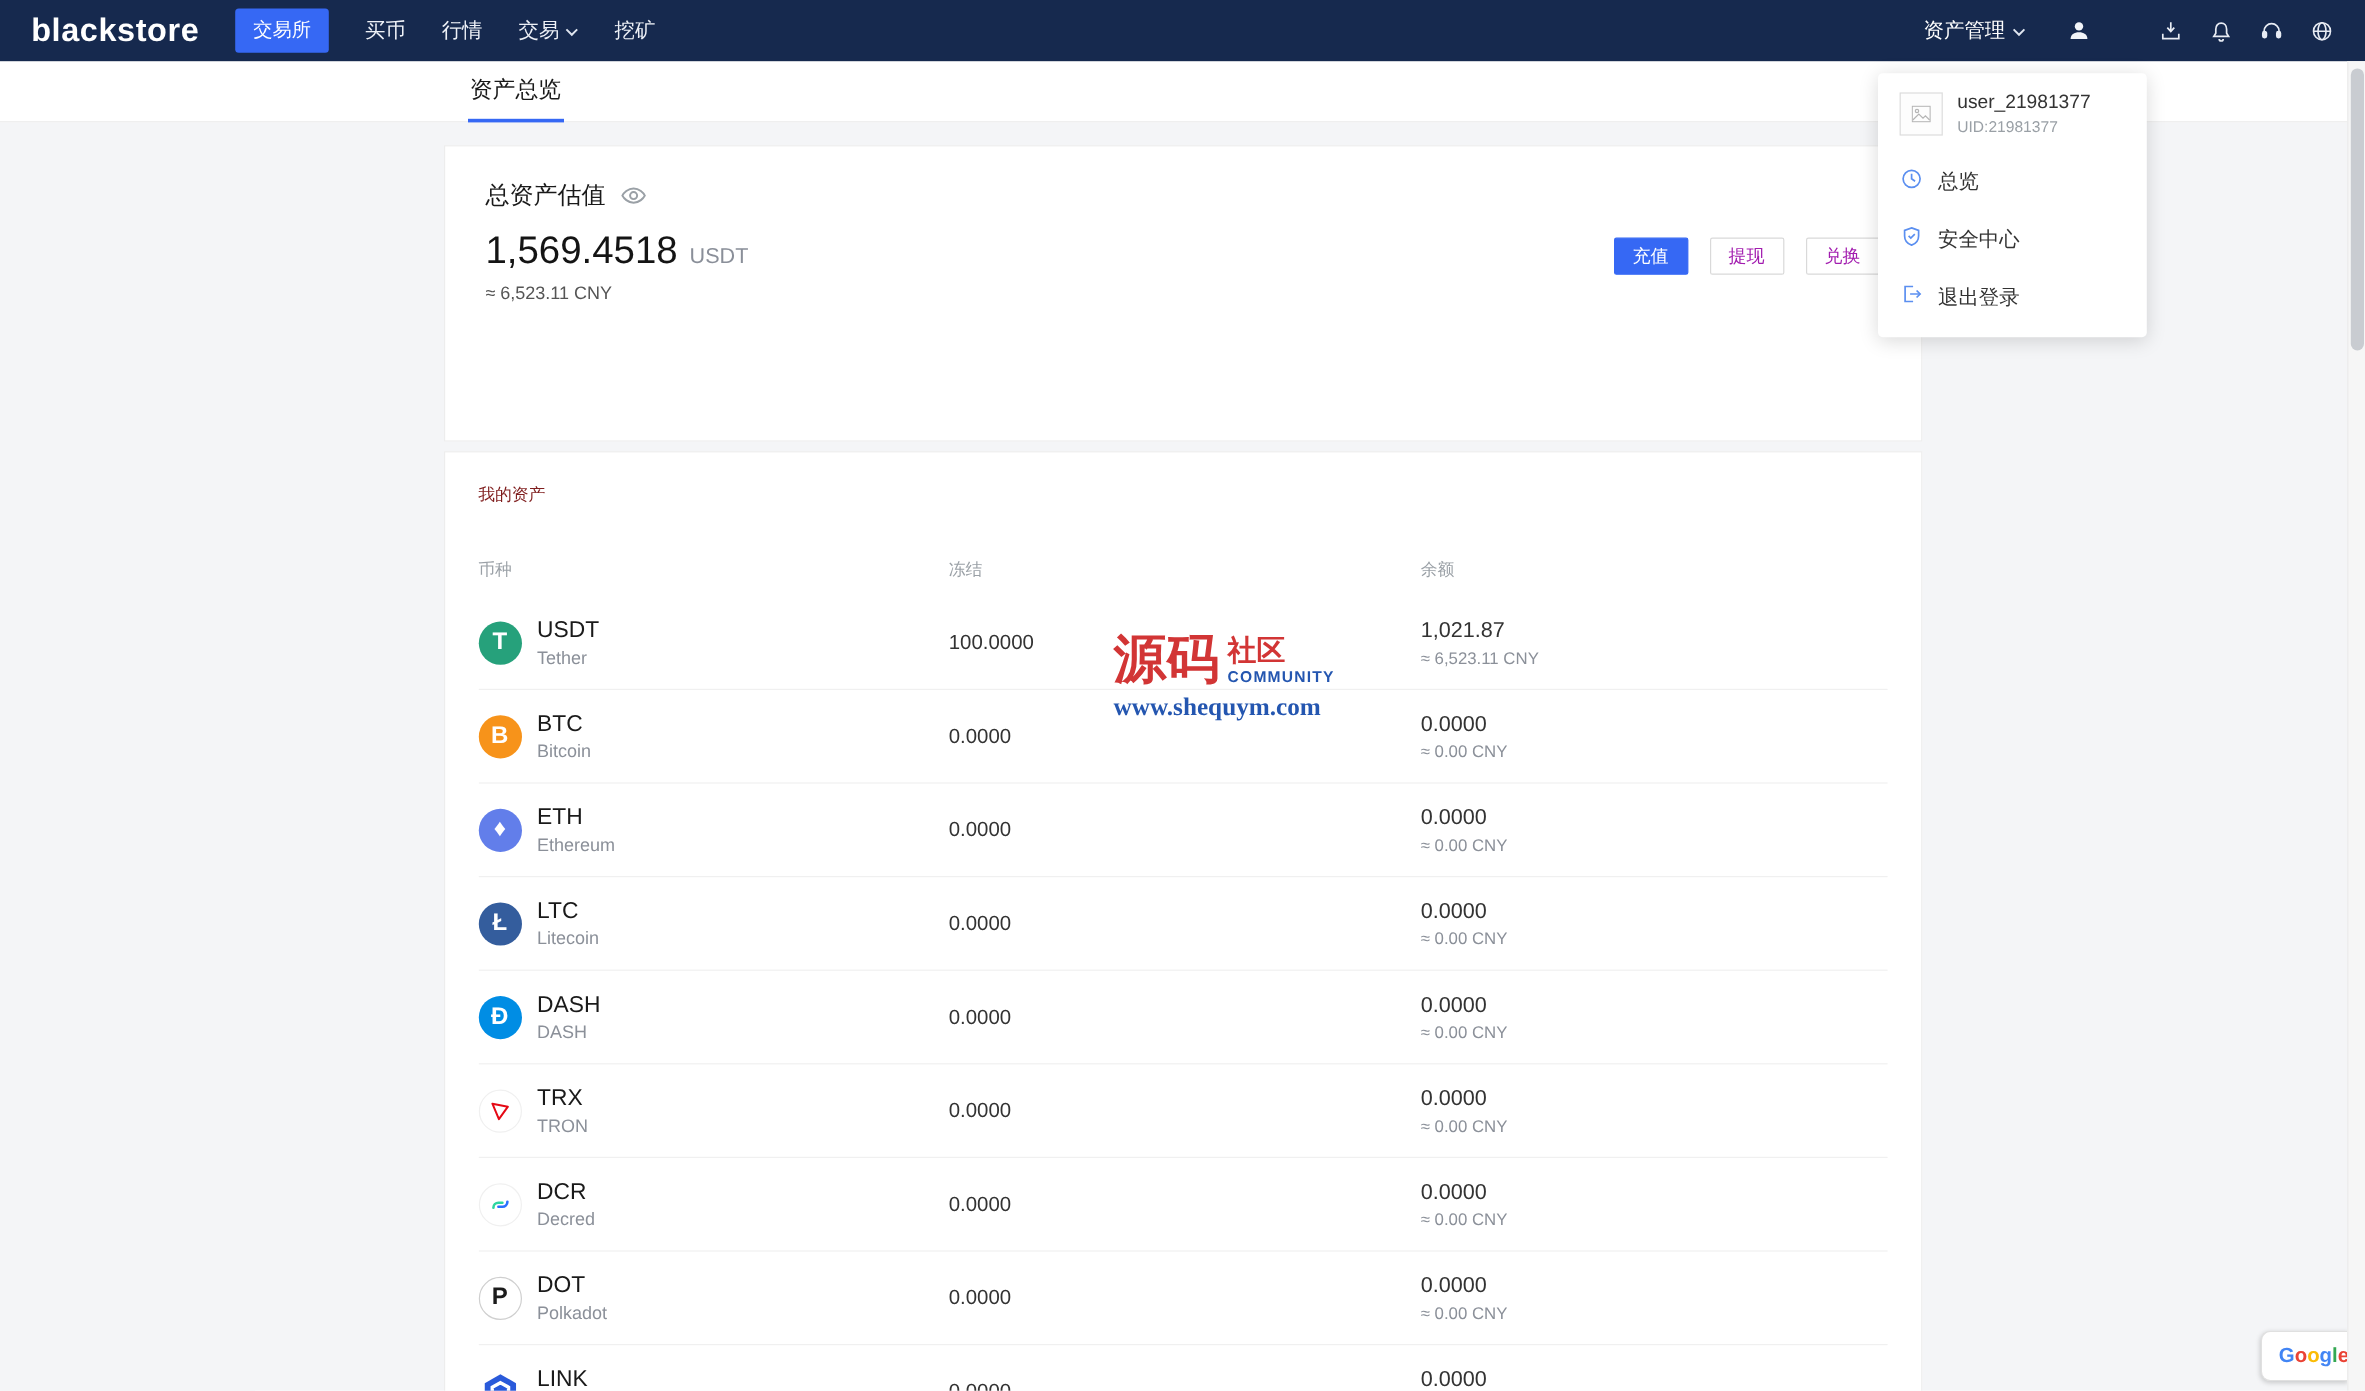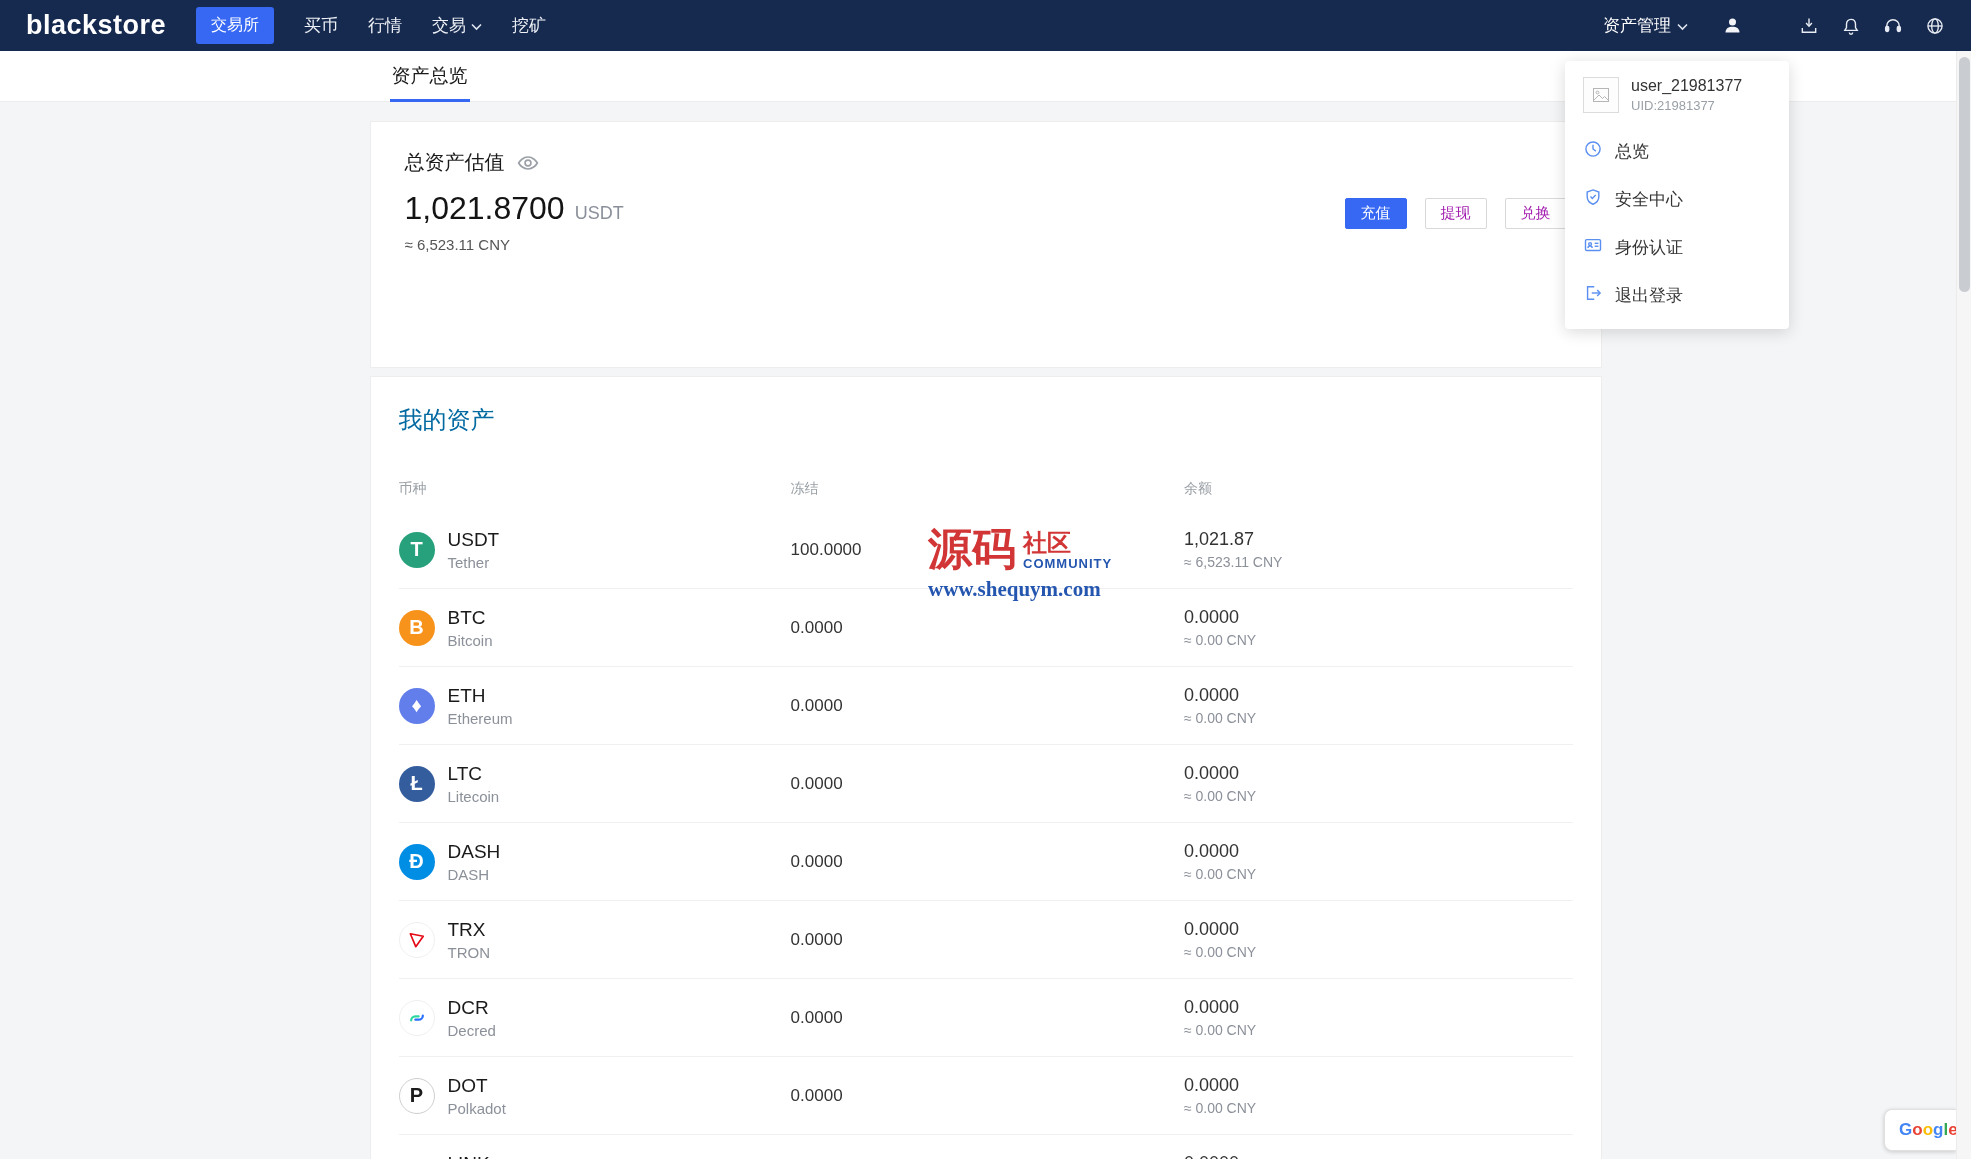--- a/index.html
+++ b/index.html
@@ -36,21 +36,21 @@
   .amount-row { margin-top:14px; display:flex; align-items:baseline; gap:10px; }
   .amount { font-size:32px; color:#141414; font-weight:500; }
   .unit { font-size:18px; color:#8a8f99; }
   .approx { margin-top:9px; font-size:15px; color:#555; }
   .actions { position:absolute; right:34px; top:76px; display:flex; gap:18px; }
   .btn { height:31px; padding:0 15px; font-size:15px; border-radius:2px; cursor:pointer; font-family:inherit; }
   .btn-primary { background:var(--primary,#3668f4); color:#fff; border:1px solid var(--primary,#3668f4); }
   .btn-plain { background:#fff; color:#a21caf; border:1px solid #d9d9d9; }
 
   .assets-card { margin-top:8px; padding:27px 28px 0; min-height:840px; }
-  .assets-title { font-size:24px; color:#0369a1; font-weight:400; }
+  .assets-title { font-size:14px; color:#7f1d1d; font-weight:400; }
   .t-head, .t-row { display:grid; grid-template-columns:33.4% 33.5% 33.1%; }
   .t-head { margin-top:44px; font-size:14px; color:#9aa0a6; padding-bottom:13px; }
   .t-row { align-items:center; height:78px; border-bottom:1px solid #f0f0f0; }
   .coin-cell { display:flex; align-items:center; gap:13px; }
   .coin-icon { width:36px; height:36px; border-radius:50%; display:flex; align-items:center;
                justify-content:center; font-size:20px; font-weight:700; flex:none; overflow:hidden; }
   .coin-text { display:flex; flex-direction:column; }
   .coin-sym { font-size:19px; color:#1a1a1a; }
   .coin-name { font-size:15px; color:#8b9099; margin-top:3px; }
   .frozen-cell { font-size:17px; color:#333; }
@@ -171,21 +171,21 @@
       <div class="overview-title">
         <span>总资产估值</span>
         <span class="eye-btn">
           <svg width="22" height="22" viewBox="0 0 24 24" fill="none" stroke="#9aa0a6" stroke-width="1.8">
               <path d="M12 5.5 C6.8 5.5 3 9.7 1.8 12 C3 14.3 6.8 18.5 12 18.5 C17.2 18.5 21 14.3 22.2 12 C21 9.7 17.2 5.5 12 5.5 Z"></path>
               <circle cx="12" cy="12" r="3.2"></circle>
             </svg>
         </span>
       </div>
       <div class="amount-row">
-        <span class="amount">1,021.8700</span>
+        <span class="amount">1,569.4518</span>
         <span class="unit">USDT</span>
       </div>
       <div class="approx">≈ 6,523.11 CNY</div>
       <div class="actions">
         <button class="btn btn-primary">充值</button>
         <button class="btn btn-plain">提现</button>
         <button class="btn btn-plain">兑换</button>
       </div>
     </section>
 
@@ -374,30 +374,20 @@
   </div>
   <div class="ud-item">
     <span><svg width="20" height="20" viewBox="0 0 24 24" fill="none" stroke="#5b8ff0" stroke-width="1.7">
           <path d="M12 3.5 L19 6 v5.5 C19 16 16.2 19.2 12 20.7 C7.8 19.2 5 16 5 11.5 V6 Z"></path>
           <path d="M9 11.5 l2.2 2.2 L15.2 9.7"></path>
         </svg></span>
     <span>安全中心</span>
   </div>
   <div class="ud-item">
     <span><svg width="20" height="20" viewBox="0 0 24 24" fill="none" stroke="#5b8ff0" stroke-width="1.7">
-          <rect x="3" y="5.5" width="18" height="13" rx="1.5"></rect>
-          <circle cx="8.5" cy="10.8" r="1.7"></circle>
-          <path d="M6 15.5 c0 -1.6 1.2 -2.4 2.5 -2.4 s2.5 .8 2.5 2.4"></path>
-          <path d="M14 10 h4.5"></path>
-          <path d="M14 13.5 h4.5"></path>
-        </svg></span>
-    <span>身份认证</span>
-  </div>
-  <div class="ud-item">
-    <span><svg width="20" height="20" viewBox="0 0 24 24" fill="none" stroke="#5b8ff0" stroke-width="1.7">
           <path d="M13.5 4.5 H5.5 V19.5 H13.5"></path>
           <path d="M10.5 12 H20.5"></path>
           <path d="M17 8.5 L20.5 12 L17 15.5"></path>
         </svg></span>
     <span>退出登录</span>
   </div>
 </div>
 
 <div class="watermark">
   <div class="wm-top">

